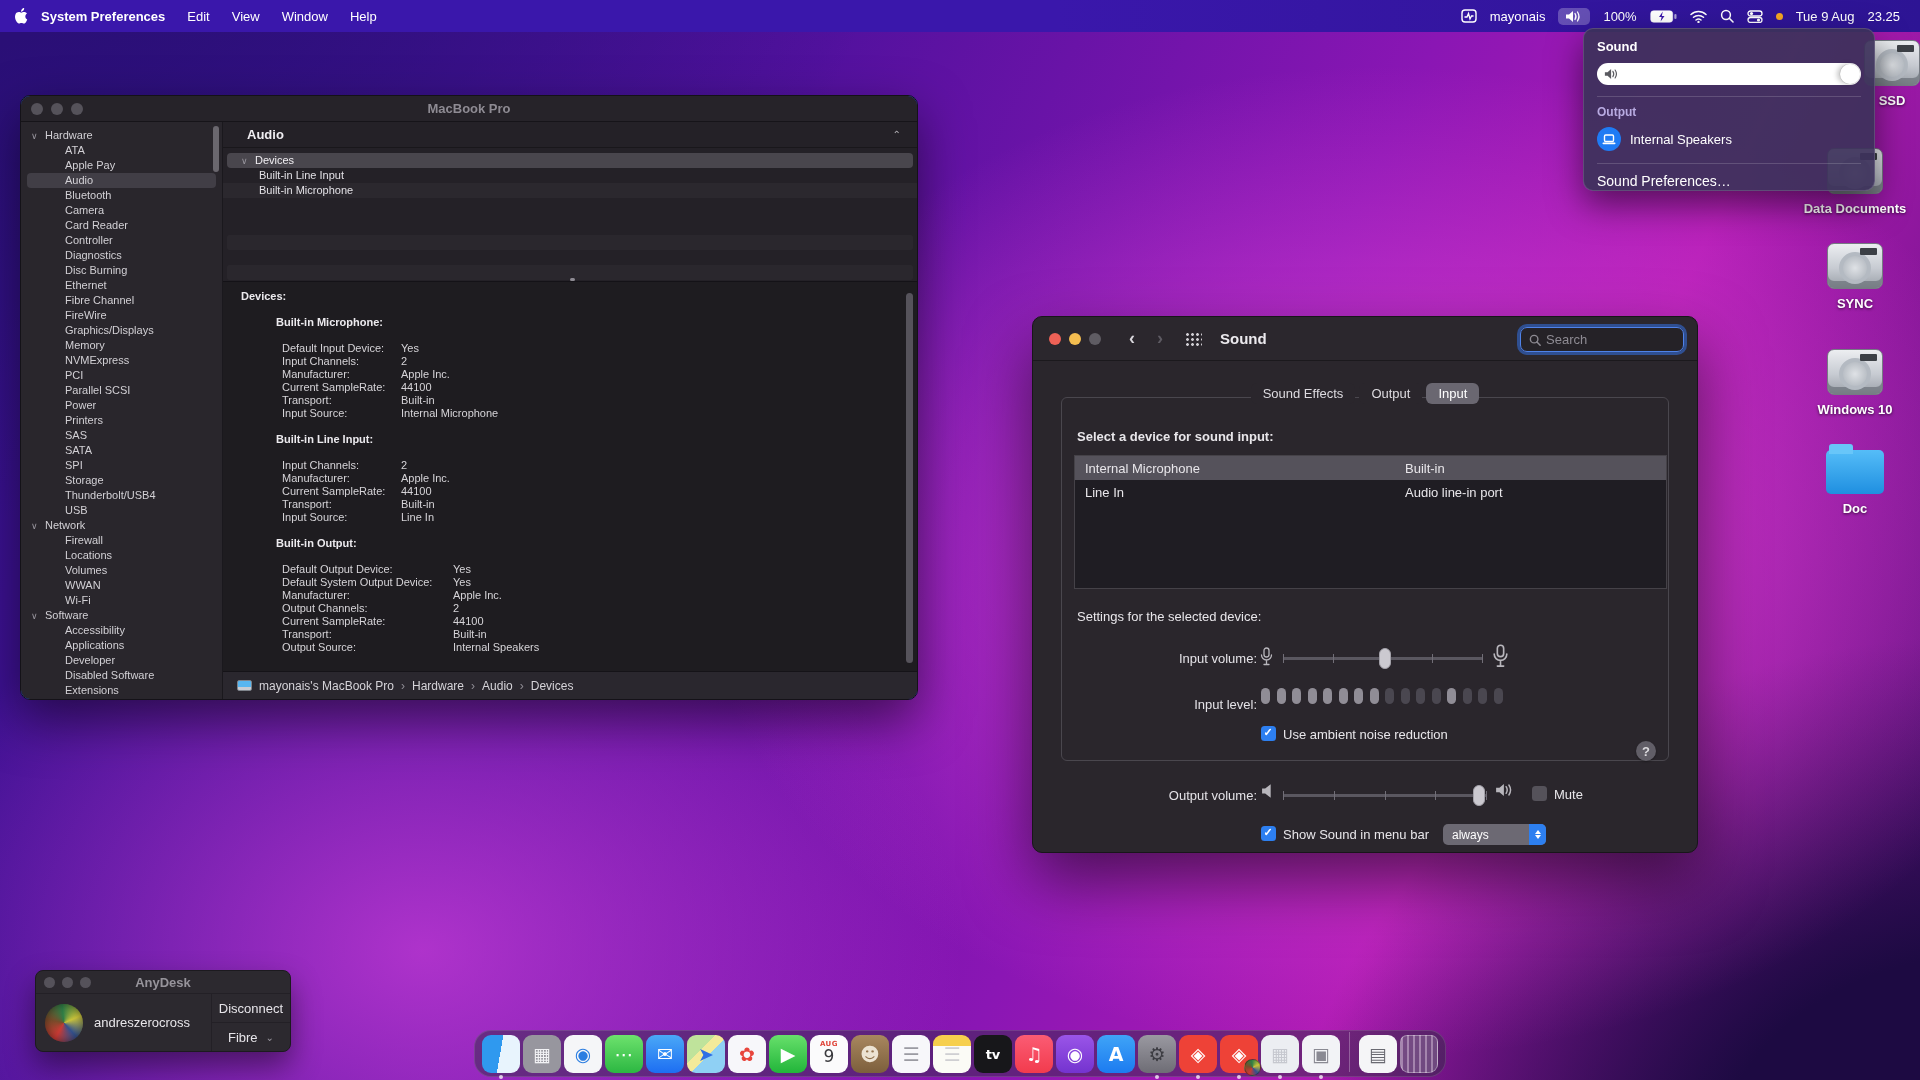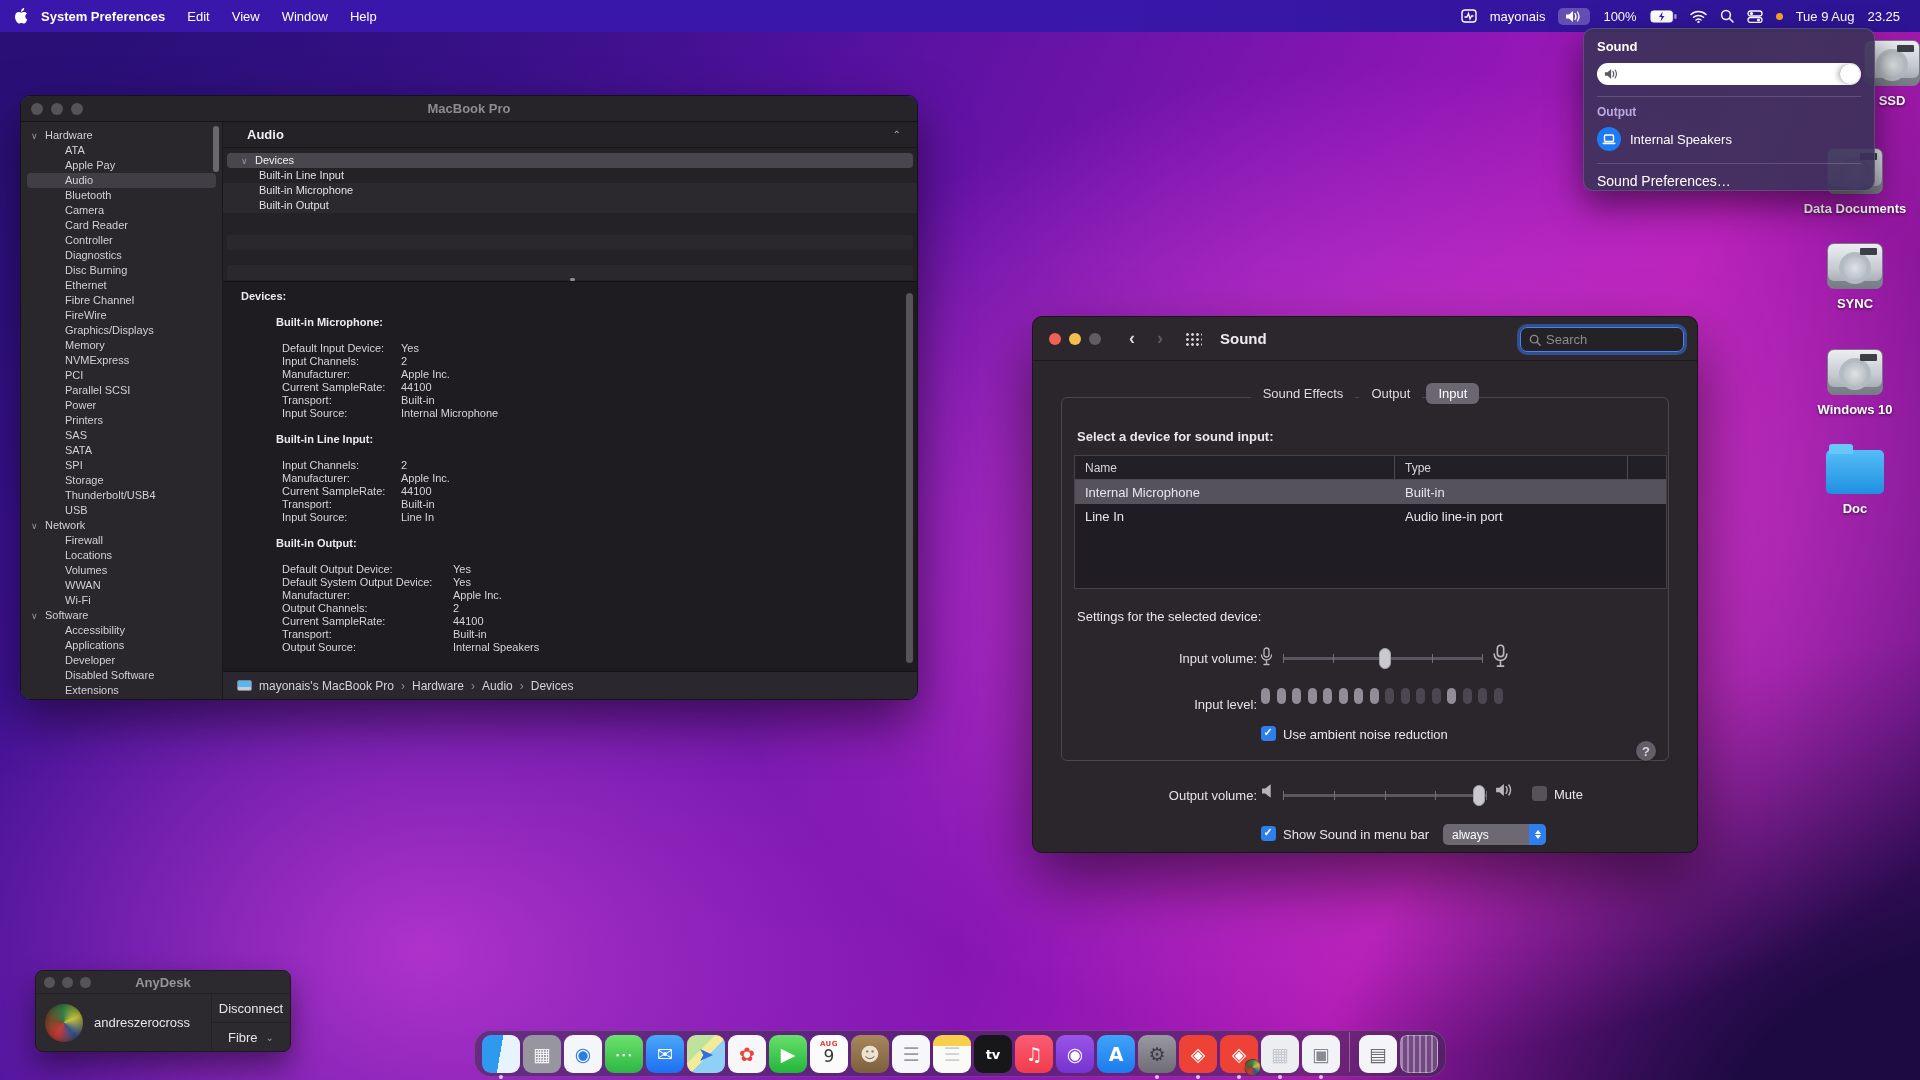--- a/index.html
+++ b/index.html
@@ -357,21 +357,20 @@
     <div class="siw-header">
       <span class="h-label">Audio</span>
       <span class="h-chev">⌃</span>
     </div>
     <div class="siw-tree" id="si-tree">
       <div class="tree-stripe" style="top:87px;"></div>
       <div class="tree-stripe" style="top:117px;"></div>
     <div class="tree-root"><span class="si-chev">∨</span><span>Devices</span></div>
         <div class="tree-child">Built-in Line Input</div>
         <div class="tree-child alt">Built-in Microphone</div>
-        <div class="tree-child alt">Built-in Output</div>
       </div>
     <div class="splitter">
         <i></i>
       </div>
     <div class="siw-detail">
       <div class="det-title">Devices:</div>
       <div id="si-details">
           <div class="det-sec">
             <div class="det-sp"></div>
             <div class="det-h">Built-in Microphone:</div>
@@ -524,25 +523,20 @@
   <div class="sw-tabs" id="sw-tabs">
       <div class="sw-tab">Sound Effects</div>
       <div class="sw-tab">Output</div>
       <div class="sw-tab active">Input</div>
     </div>
   <div class="sw-box"></div>
 
   <div class="sw-label" style="left:44px;top:112px;font-weight:700;">Select a device for sound input:</div>
 
   <div class="sw-table">
-    <div class="tbl-head">
-      <span class="c-name" id="col-name">Name</span>
-      <span class="c-type" id="col-type">Type</span>
-      <span class="c-x"></span>
-    </div>
     <div id="tbl-body">
         <div class="tbl-row sel">
           <span class="c-name">Internal Microphone</span>
           <span class="c-type">Built-in</span>
           <span class="c-x"></span>
         </div>
         <div class="tbl-row">
           <span class="c-name">Line In</span>
           <span class="c-type">Audio line-in port</span>
           <span class="c-x"></span>

